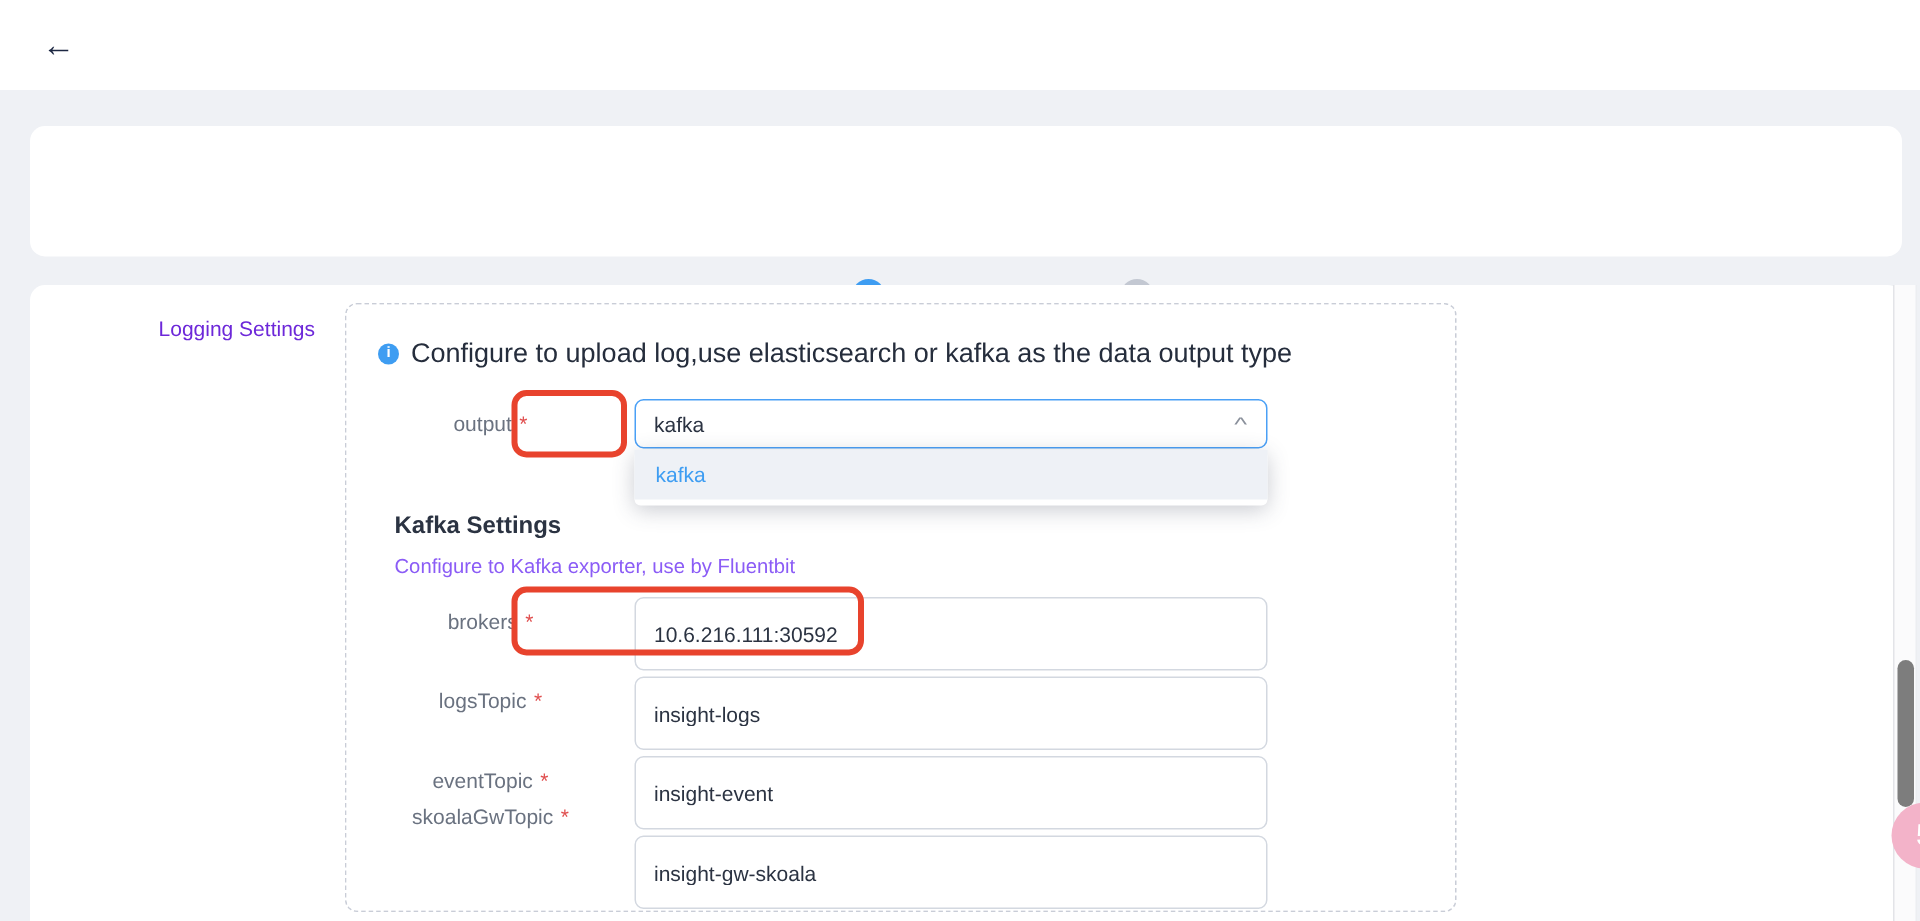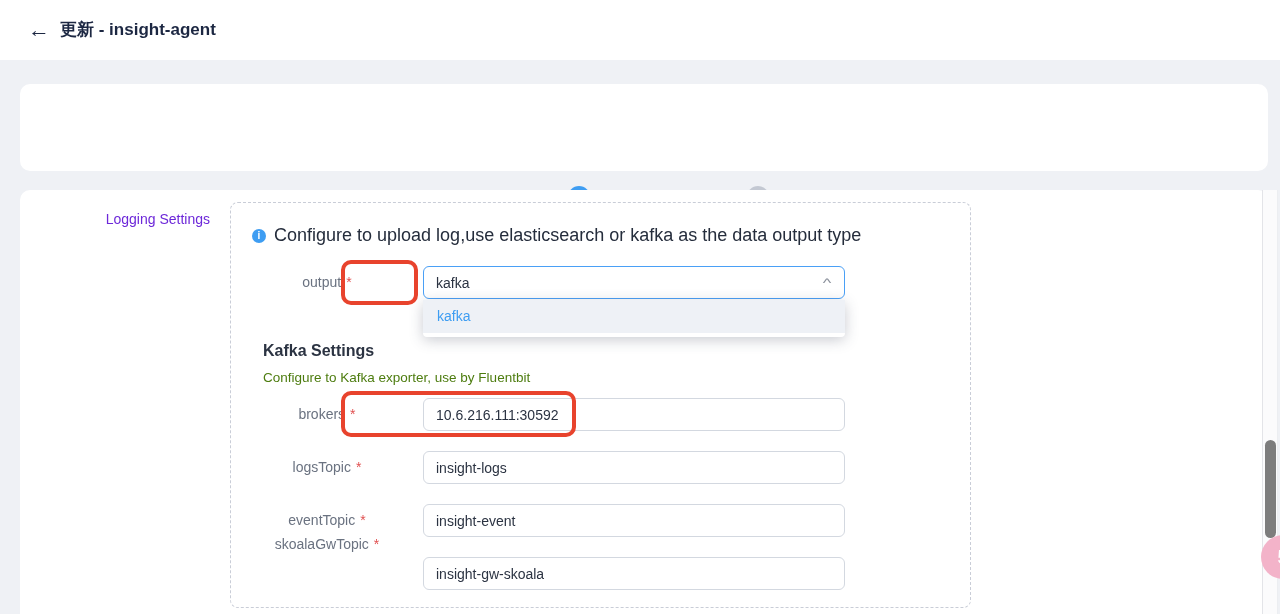--- a/index.html
+++ b/index.html
@@ -34,21 +34,21 @@
 
   
   .info-row { position:absolute; left:252px; top:225px; display:flex; align-items:center; }
   .info-icon { width:14px; height:14px; border-radius:50%; background:#3e9df2; color:#ffffff;
     font-size:10px; font-weight:bold; text-align:center; line-height:14px; font-style:normal; margin-right:8px; }
   .info-text { font-size:18px; color:#252d3c; }
 
   
   .field-label { position:absolute; width:170px; text-align:center; font-size:14px; color:#6a7280; }
   .req { color:#e04f4f; margin-left:5px; }
-  .text-input { position:absolute; left:423px; width:422px; height:33px;
+  .text-input { position:absolute; left:423px; width:422px; height:49px;
     border:1px solid #d3d8e0; border-radius:6px; background:#ffffff;
     font-family:"Liberation Sans","DejaVu Sans",sans-serif;
     font-size:14px; color:#2b3342; padding:0 12px; outline:none; }
 
   
   .select-box { position:absolute; left:423px; top:266px; width:422px; height:33px;
     border:1.5px solid #4aa0f6; border-radius:6px; background:#ffffff;
     display:flex; align-items:center; padding:0 12px; cursor:pointer; }
   .select-value { font-size:14px; color:#2b3342; flex:1; }
   .chevron-up { color:#8b919c; font-size:13px; transform:scaleX(1.4); margin-right:2px; }
@@ -59,39 +59,38 @@
   .hl-brokers { left:341px; top:391px; width:235px; height:46px; }
 
   
   .dropdown { position:absolute; left:423px; top:300px; width:422px; background:#ffffff;
     border-radius:4px; box-shadow:0 3px 14px rgba(60,70,90,0.28); z-index:20; padding-bottom:4px; }
   .dd-option { height:33px; line-height:33px; padding:0 14px; font-size:14px; color:#2b3342; cursor:pointer; }
   .dd-option.selected { background:#eef1f6; color:#3e9df2; }
 
   
   .kafka-title { position:absolute; left:263px; top:342px; font-size:16px; font-weight:600; color:#2b3342;text-align:right; }
-  .kafka-subtitle { position:absolute; left:263px; top:370px; font-size:13.5px; color:#4d7c0f; z-index:1; }
+  .kafka-subtitle { position:absolute; left:263px; top:370px; font-size:13.5px; color:#8b5cf6; z-index:1; }
 
   
   .scroll-track { position:absolute; left:1262px; top:190px; width:16px; height:424px;
     background:#fbfbfc; border-left:1px solid #e3e4e8; border-right:1px solid #eceef1; }
   .scroll-thumb { position:absolute; left:1265px; top:440px; width:11px; height:98px;
     background:#7d7d7d; border-radius:6px; }
 
   
   .float-badge { position:absolute; left:1261px; top:535px; width:44px; height:44px;
     border-radius:50%; background:#f3b3c9; z-index:40; color:#ffffff; font-weight:bold;
     font-size:20px; line-height:44px; text-align:center; cursor:pointer; }
 </style>
 </head>
 <body>
 
 <div class="app-header">
   <div class="back-arrow">←</div>
-  <div class="page-title">更新 - insight-agent</div>
 </div>
 
 <div class="stepper-card">
   <div class="step-circle step-1">1</div>
   <div class="step-line"></div>
   <div class="step-circle step-2">2</div>
   <div class="step-label step-label-1">应用设置</div>
   <div class="step-label step-label-2">Kubernetes 编排确认</div>
 </div>
 

